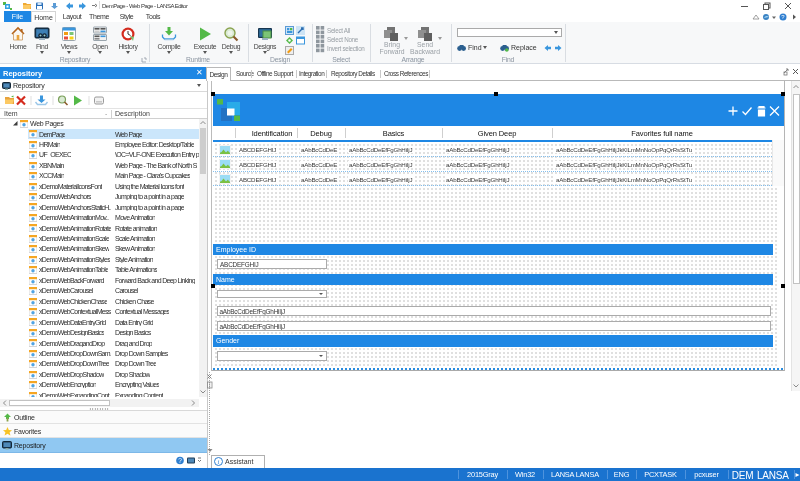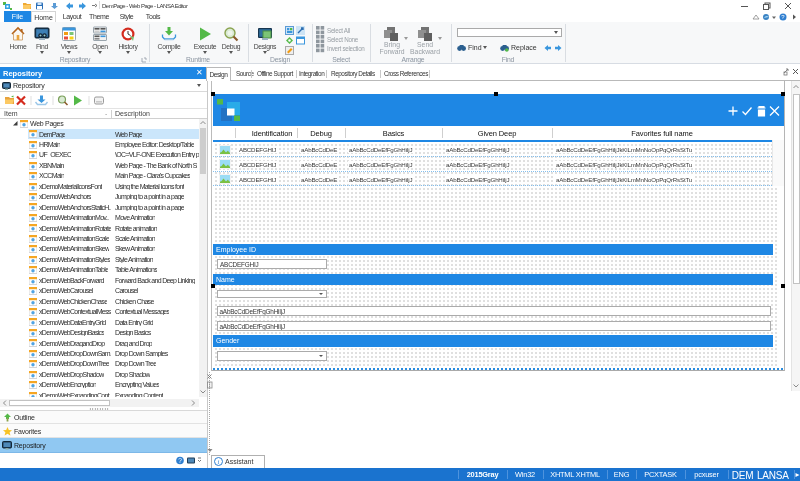--- a/index.html
+++ b/index.html
@@ -622,25 +622,25 @@
 <svg class="abs" style="left:206px;top:447px" width="8" height="8">
       <path d="M1.5 2 l2.5 3 2.5 -3" fill="#888"></path>
     </svg>
 <div class="abs" style="left:211px;top:455px;width:54px;height:13px;background:#fff;border:1px solid #b0b0b0;border-bottom:none;"></div>
 <svg class="abs" style="left:214px;top:457px" width="9" height="9">
       <circle cx="4.5" cy="4.5" r="4" fill="#fff" stroke="#2f7fd0"></circle>
       <text x="4.5" y="7" font-size="6.5" fill="#2f7fd0" text-anchor="middle" font-family="Liberation Serif" font-style="italic">i</text>
     </svg>
 <div class="abs" style="left:225px;top:457.5px;font-size:7px;color:#333;">Assistant</div>
 <div class="abs" style="left:0;top:468px;width:800px;height:13px;background:#1a73cf;"></div>
-<div class="abs" style="left:458px;top:470px;width:49px;font-size:7.4px;letter-spacing:-0.2px;color:#fff;text-align:center;font-weight:bold;">2015Gray</div>
+<div class="abs" style="left:458px;top:470px;width:49px;font-size:7.4px;letter-spacing:-0.2px;color:#fff;text-align:center;">2015Gray</div>
 <div class="abs" style="left:458px;top:470px;width:1px;height:9px;background:#4e93dd;"></div>
 <div class="abs" style="left:507px;top:470px;width:36px;font-size:7.4px;letter-spacing:-0.2px;color:#fff;text-align:center;">Win32</div>
 <div class="abs" style="left:507px;top:470px;width:1px;height:9px;background:#4e93dd;"></div>
-<div class="abs" style="left:543px;top:470px;width:64px;font-size:7.4px;letter-spacing:-0.2px;color:#fff;text-align:center;">XHTML XHTML</div>
+<div class="abs" style="left:543px;top:470px;width:64px;font-size:7.4px;letter-spacing:-0.2px;color:#fff;text-align:center;">LANSA LANSA</div>
 <div class="abs" style="left:543px;top:470px;width:1px;height:9px;background:#4e93dd;"></div>
 <div class="abs" style="left:607px;top:470px;width:29px;font-size:7.4px;letter-spacing:-0.2px;color:#fff;text-align:center;">ENG</div>
 <div class="abs" style="left:607px;top:470px;width:1px;height:9px;background:#4e93dd;"></div>
 <div class="abs" style="left:636px;top:470px;width:49px;font-size:7.4px;letter-spacing:-0.2px;color:#fff;text-align:center;">PCXTASK</div>
 <div class="abs" style="left:636px;top:470px;width:1px;height:9px;background:#4e93dd;"></div>
 <div class="abs" style="left:685px;top:470px;width:43px;font-size:7.4px;letter-spacing:-0.2px;color:#fff;text-align:center;">pcxuser</div>
 <div class="abs" style="left:685px;top:470px;width:1px;height:9px;background:#4e93dd;"></div>
 <div class="abs" style="left:728px;top:470px;width:29px;font-size:10px;letter-spacing:-0.2px;color:#fff;text-align:center;">DEM</div>
 <div class="abs" style="left:728px;top:470px;width:1px;height:9px;background:#4e93dd;"></div>
 <div class="abs" style="left:757px;top:470px;width:37px;font-size:10px;letter-spacing:-0.2px;color:#fff;text-align:left;">LANSA *S</div>

